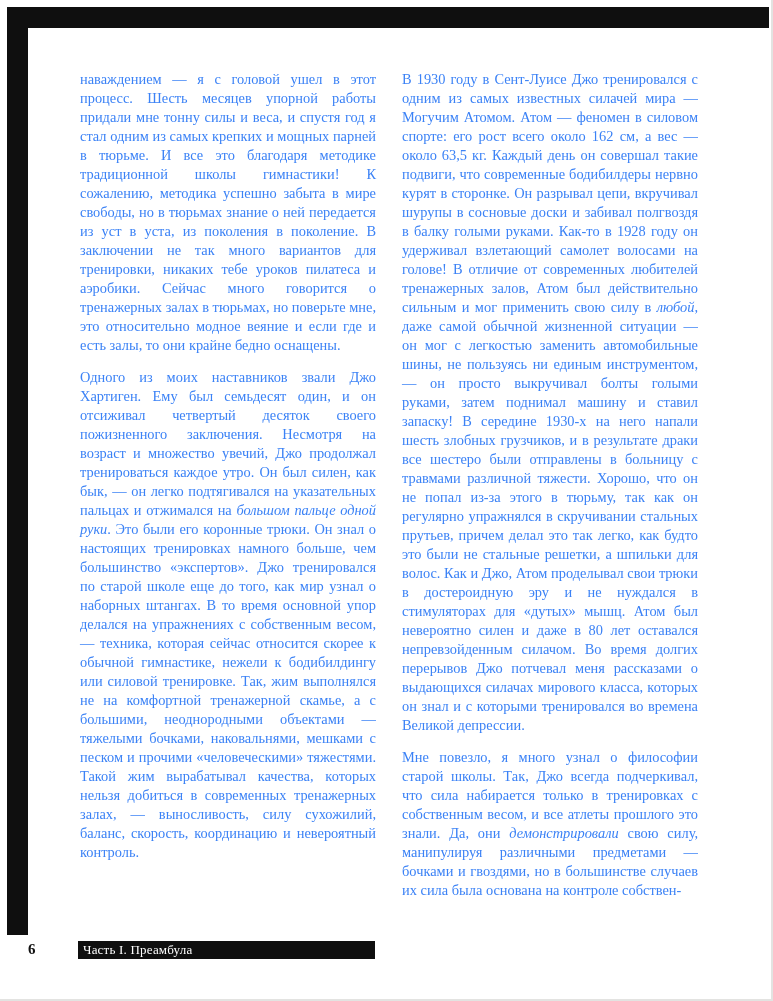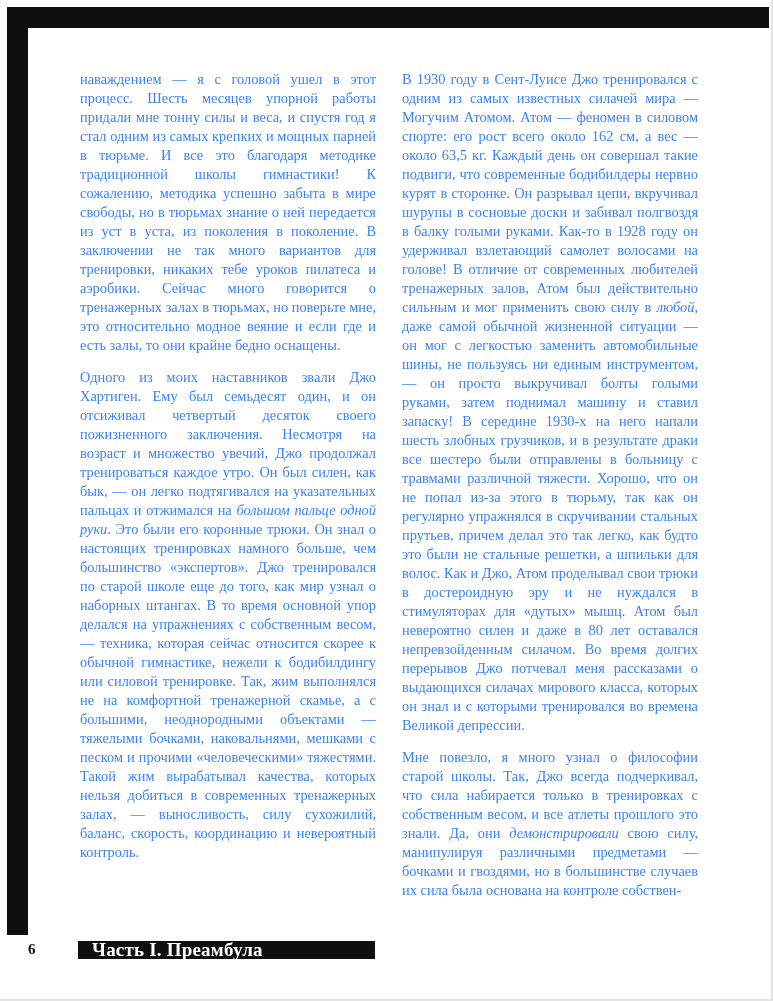--- a/index.html
+++ b/index.html
@@ -61,23 +61,23 @@
   .footer-bar {
     position: absolute;
     top: 3px; left: 78px;
     width: 297px; height: 18px;
     background: #0f0f0f;
     display: flex;
     align-items: center;
   }
   .footer-title {
     color: #ffffff;
-    font-weight: bold;
-    font-size: 19px;
-    padding-left: 14px;
+    font-weight: normal;
+    font-size: 13px;
+    padding-left: 5px;
     letter-spacing: 0.2px;
     white-space: nowrap;
   }
 </style>
 </head>
 <body>
 
 <div class="page">
   <div class="top-bar"></div>
   <div class="left-bar"></div>

